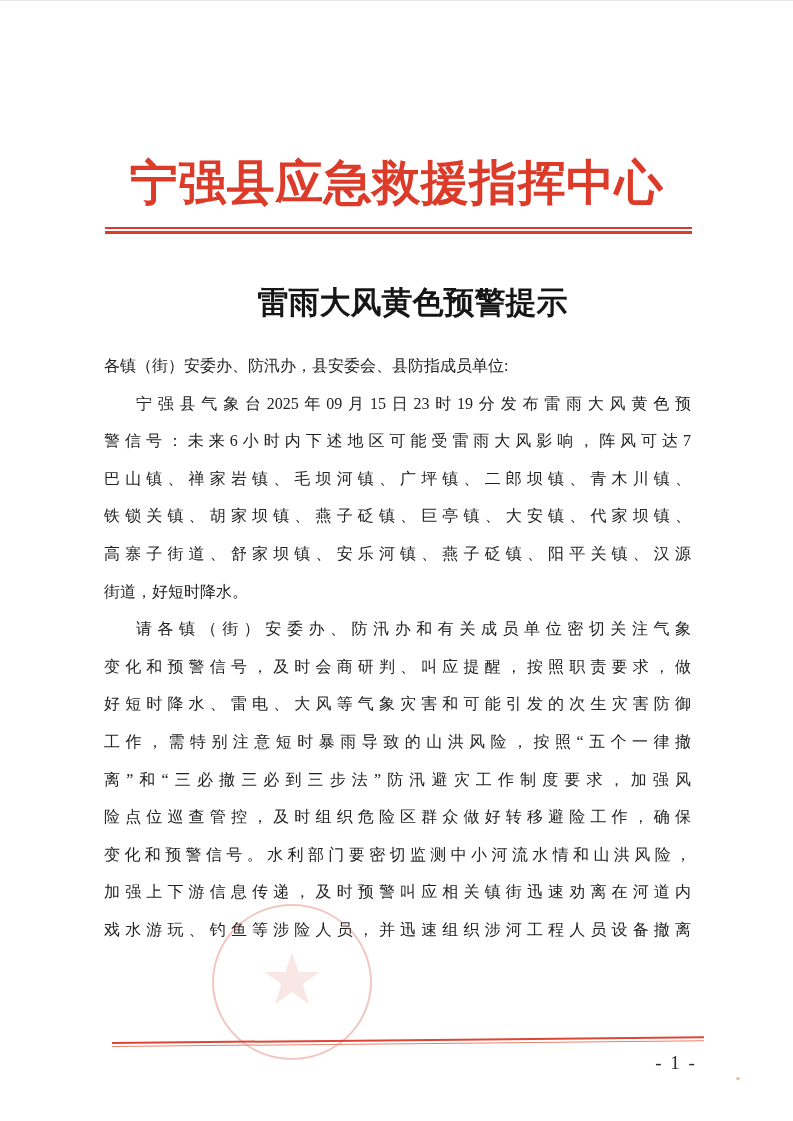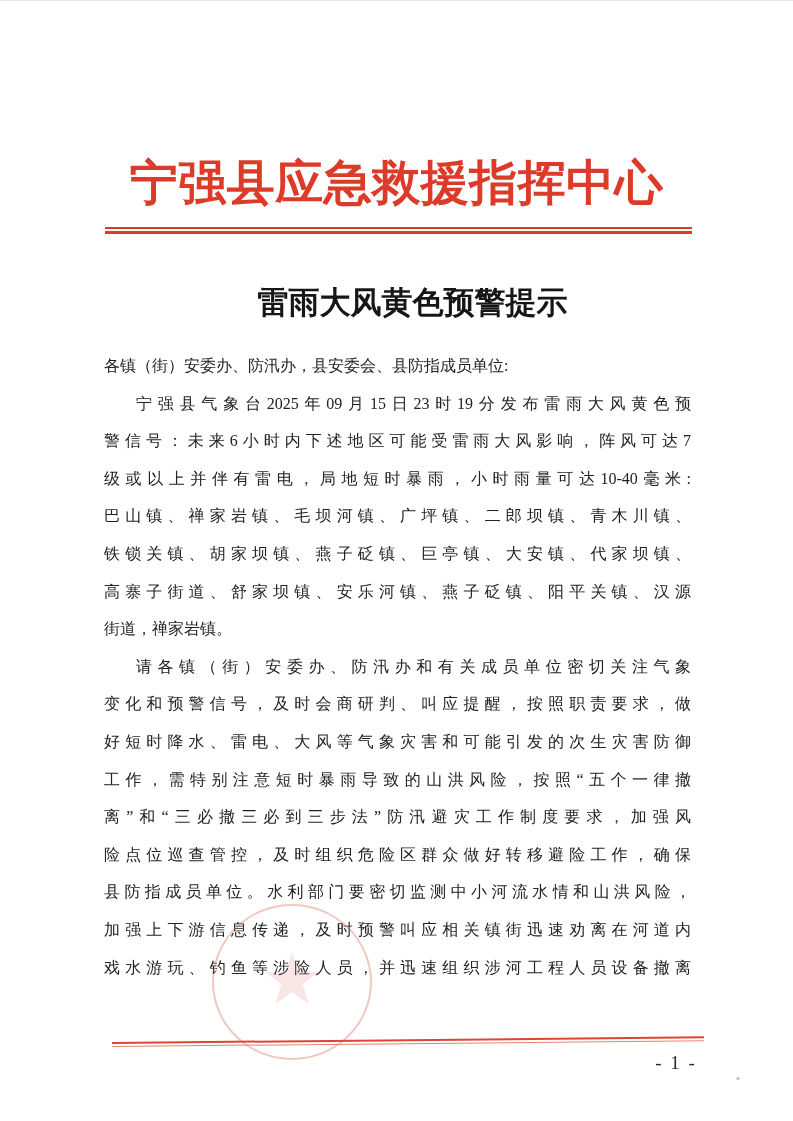--- a/index.html
+++ b/index.html
@@ -99,32 +99,31 @@
   <div class="header-title">宁强县应急救援指挥中心</div>
 
   <div class="header-rule"></div>
 
   <h1 class="doc-title">雷雨大风黄色预警提示</h1>
 
   <div class="body-block">
       <div class="line end"><span>各镇（街）安委办、防汛办，县安委会、县防指成员单位:</span></div>
       <div class="line indent"><span>宁强县气象台2025年09月15日23时19分发布雷雨大风黄色预</span></div>
       <div class="line"><span>警信号：未来6小时内下述地区可能受雷雨大风影响，阵风可达7</span></div>
-      <div class="line"><span>级或以上并伴有雷电，局地短时暴雨，小时雨量可达10-40毫米:</span></div>
       <div class="line"><span>巴山镇、禅家岩镇、毛坝河镇、广坪镇、二郎坝镇、青木川镇、</span></div>
       <div class="line"><span>铁锁关镇、胡家坝镇、燕子砭镇、巨亭镇、大安镇、代家坝镇、</span></div>
       <div class="line"><span>高寨子街道、舒家坝镇、安乐河镇、燕子砭镇、阳平关镇、汉源</span></div>
-      <div class="line end"><span>街道，禅家岩镇。</span></div>
+      <div class="line end"><span>街道，好短时降水。</span></div>
       <div class="line indent"><span>请各镇（街）安委办、防汛办和有关成员单位密切关注气象</span></div>
       <div class="line"><span>变化和预警信号，及时会商研判、叫应提醒，按照职责要求，做</span></div>
       <div class="line"><span>好短时降水、雷电、大风等气象灾害和可能引发的次生灾害防御</span></div>
       <div class="line"><span>工作，需特别注意短时暴雨导致的山洪风险，按照“五个一律撤</span></div>
       <div class="line"><span>离”和“三必撤三必到三步法”防汛避灾工作制度要求，加强风</span></div>
       <div class="line"><span>险点位巡查管控，及时组织危险区群众做好转移避险工作，确保</span></div>
-      <div class="line"><span>县防指成员单位。</span><span class="bold">水利部门</span><span>要密切监测中小河流水情和山洪风险，</span></div>
+      <div class="line"><span>变化和预警信号。</span><span class="bold">水利部门</span><span>要密切监测中小河流水情和山洪风险，</span></div>
       <div class="line"><span>加强上下游信息传递，及时预警叫应相关镇街迅速劝离在河道内</span></div>
       <div class="line"><span>戏水游玩、钓鱼等涉险人员，并迅速组织涉河工程人员设备撤离</span></div>
     </div>
 
   <div class="stamp">
     <span class="star">★</span>
   </div>
 
   <div class="bottom-rule"></div>
 

